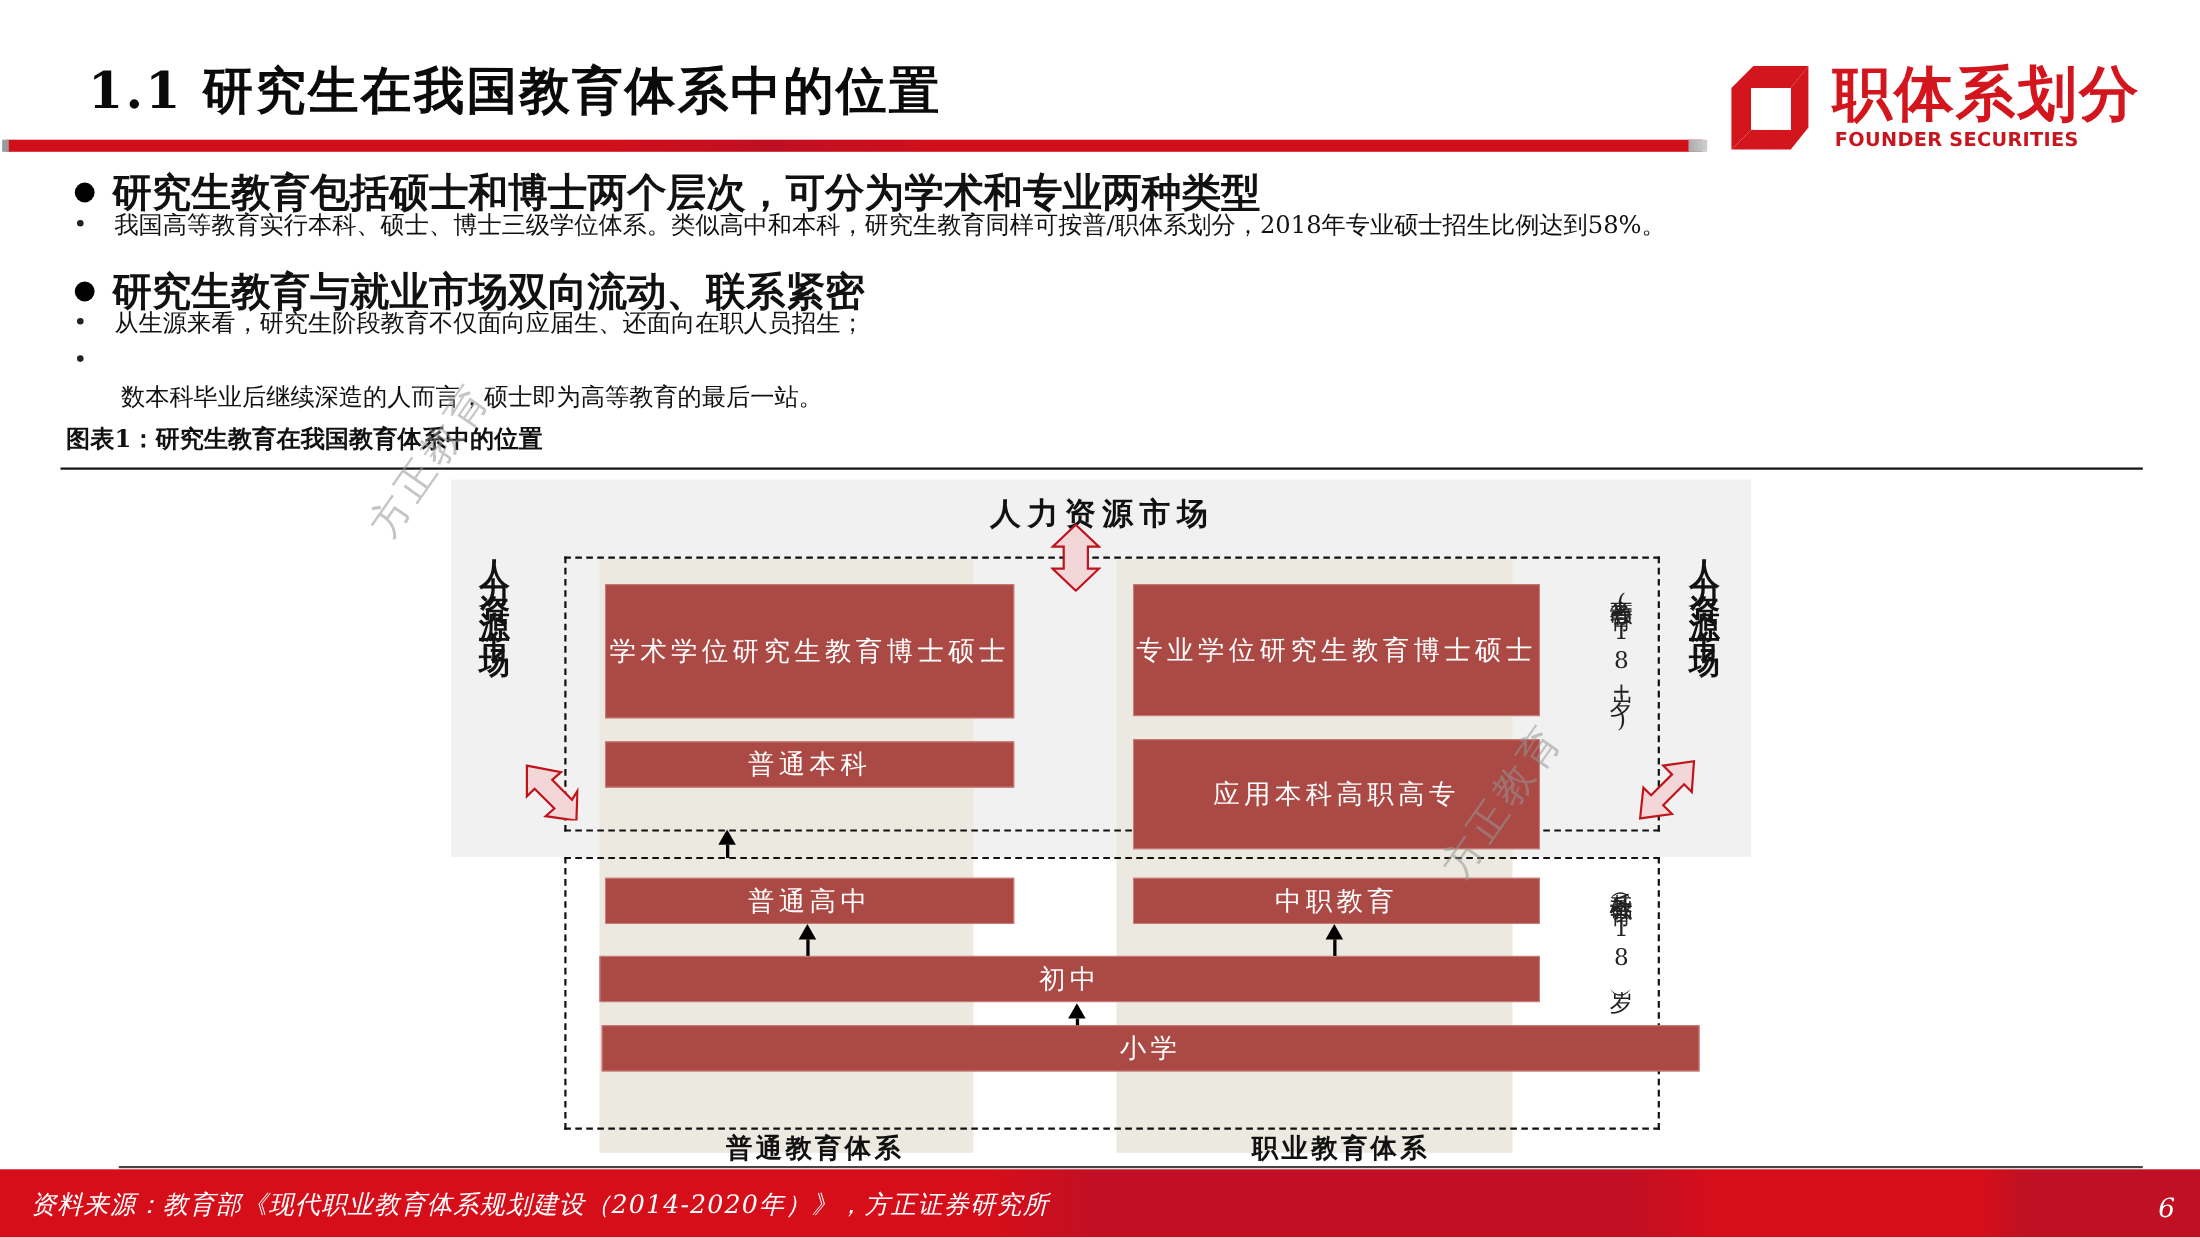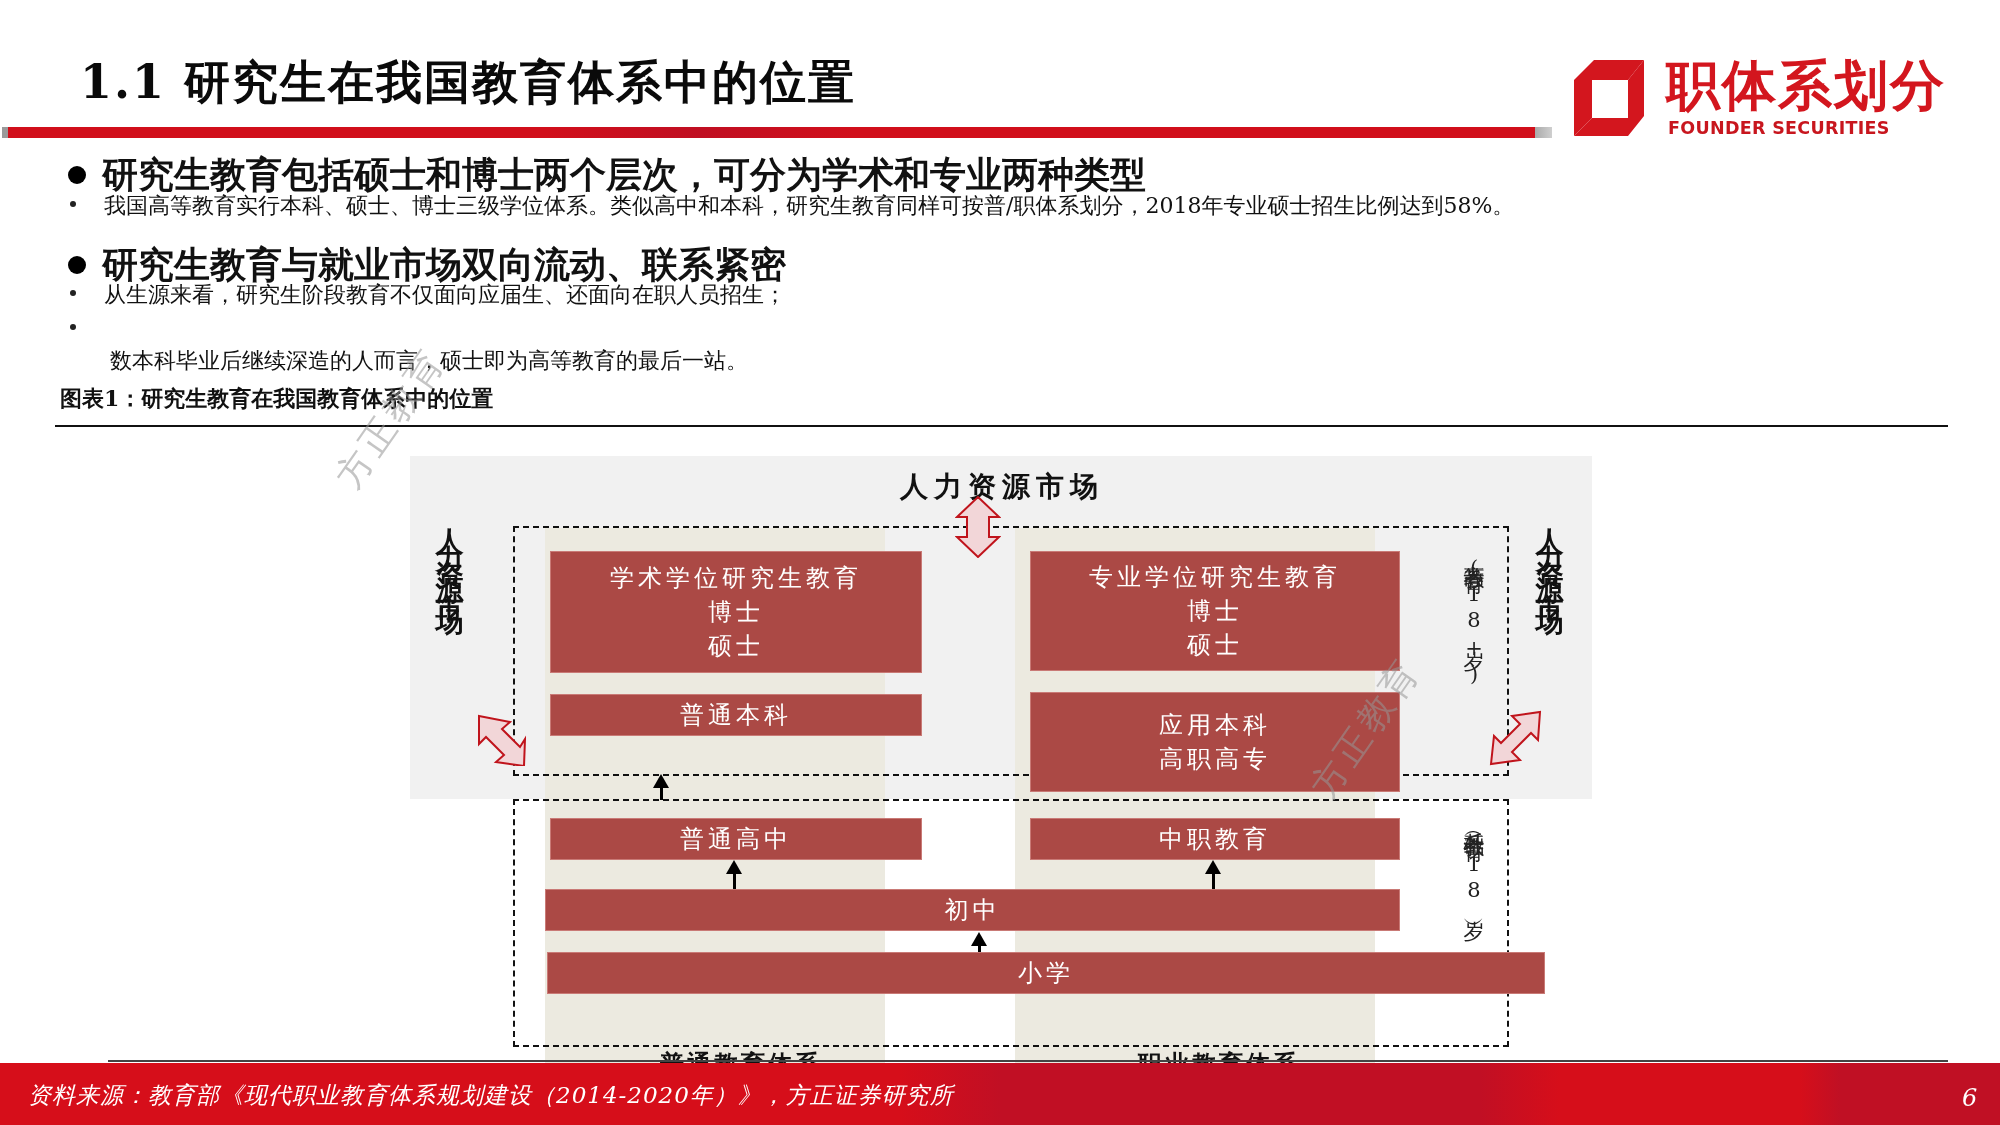--- a/index.html
+++ b/index.html
@@ -25,33 +25,33 @@
   .h-bullet { left:68px; font-size:36px; font-weight:bold; white-space:nowrap; }
   .h-bullet .dot { display:inline-block; width:18px; height:18px; border-radius:50%; background:#000; margin-right:16px; vertical-align:3px; }
   .s-bullet { left:70px; font-size:22px; white-space:nowrap; line-height:34px; }
   .s-bullet .sdot { display:inline-block; width:6px; height:6px; border-radius:50%; background:#222; margin-right:28px; vertical-align:6px; }
   .s-cont { left:110px; font-size:22px; white-space:nowrap; }
 
   #fig-caption { left:60px; top:384px; font-size:22px; font-weight:bold; white-space:nowrap; }
   #fig-rule { left:55px; top:425px; width:1893px; height:2px; background:#111; }
 
   
-  #diagram { left:410px; top:436px; width:1182px; height:620px;margin-top:20px; }
+  #diagram { left:410px; top:436px; width:1182px; height:620px; }
   .panel { position:absolute; }
   #gray-bg { left:0; top:0; width:1182px; height:343px; background:#f1f1f1; }
   .col-bg { background:#eceae0; }
   #col-left-bg { left:135px; top:72px; width:340px; height:540px; }
   #col-right-bg { left:605px; top:72px; width:360px; height:540px; }
   .dash-box { border:2.5px dashed #111; }
   #higher-box { left:103px; top:70px; width:996px; height:250px; }
   #basic-box { left:103px; top:343px; width:996px; height:248px; }
 
   .rbox { position:absolute; background:#ab4945; color:#fff; text-align:center;
     font-family:"DejaVu Serif","Liberation Serif",serif; font-size:24px; letter-spacing:4px;
-    display:flex; flex-direction:column; justify-content:center; align-items:center; line-height:34px; border:1px solid #c97a76; }
+    display:flex; justify-content:center; align-items:center; line-height:34px; border:1px solid #c97a76; }
 
   .vtext { position:absolute; writing-mode:vertical-rl; text-orientation:upright; }
   .hr-market { font-size:28px; font-weight:bold; letter-spacing:16px; color:#111; }
   .edu-level { font-size:21px; letter-spacing:2px; color:#222; }
 
   #market-top { position:absolute; left:490px; top:12px; font-size:28px; font-weight:bold; letter-spacing:6px; white-space:nowrap; }
   .sys-label { position:absolute; font-size:24px; font-weight:bold; letter-spacing:3px; white-space:nowrap; }
 
   .up-arrow { position:absolute; width:14px; }
   .up-arrow .head { width:0; height:0; border-left:8px solid transparent; border-right:8px solid transparent; border-bottom:14px solid #000; margin-left:-1px; }

